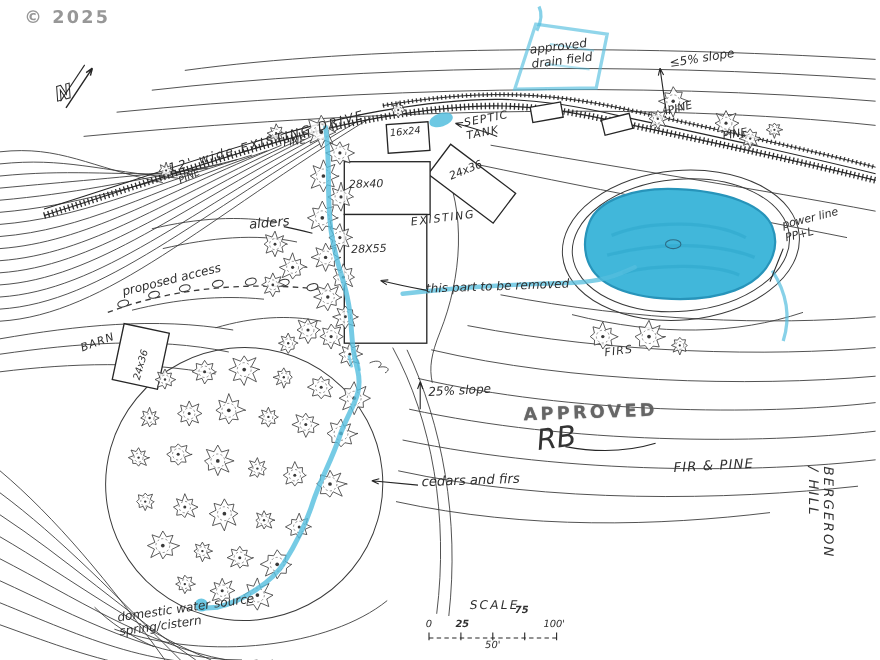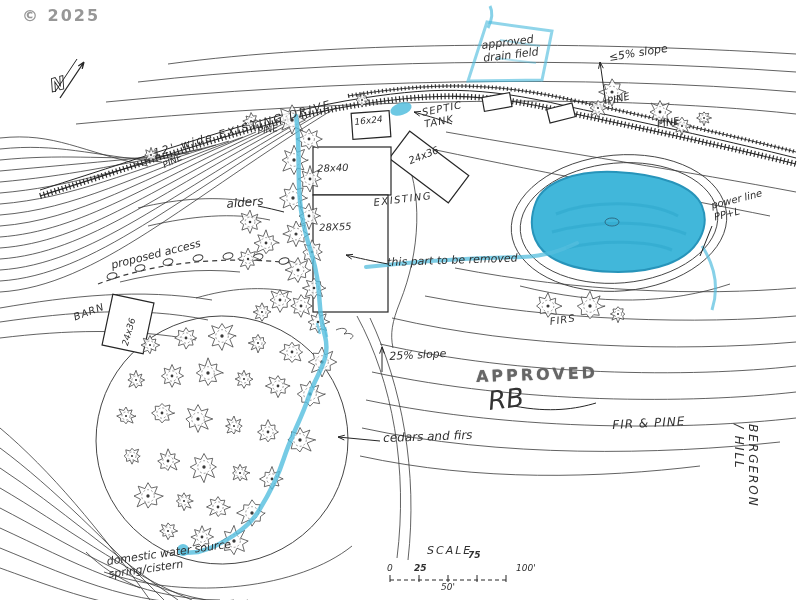--- a/index.html
+++ b/index.html
@@ -360,17 +360,17 @@
 
   <div class="stamp">APPROVED</div>
   <div class="signature">RB</div>
 
   <div class="scale-title">SCALE</div>
   <div id="scale-ticks">
       <span class="tick" style="left: 387px; top: 563px;">0</span>
       <span class="tick" style="left: 414px; top: 563px; font-weight: bold;">25</span>
       <span class="tick" style="left: 441px; top: 582px;">50'</span>
       <span class="tick" style="left: 468px; top: 550px; font-weight: bold;">75</span>
-      <span class="tick" style="left: 494px; top: 563px; margin-left: 22px;">100'</span>
+      <span class="tick" style="left: 494px; top: 563px;">100'</span>
     </div>
 
   <div class="credit">BERGERON / HILL</div>
 </div>
 
 </body></html>

